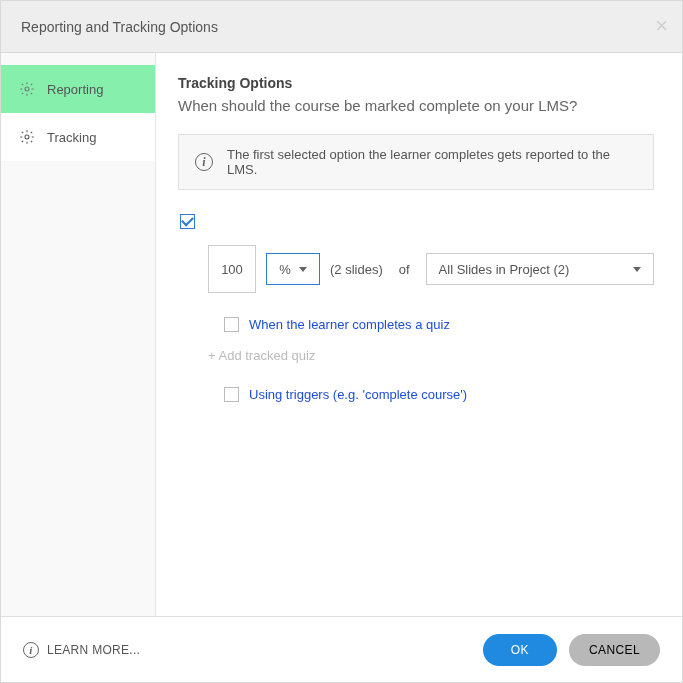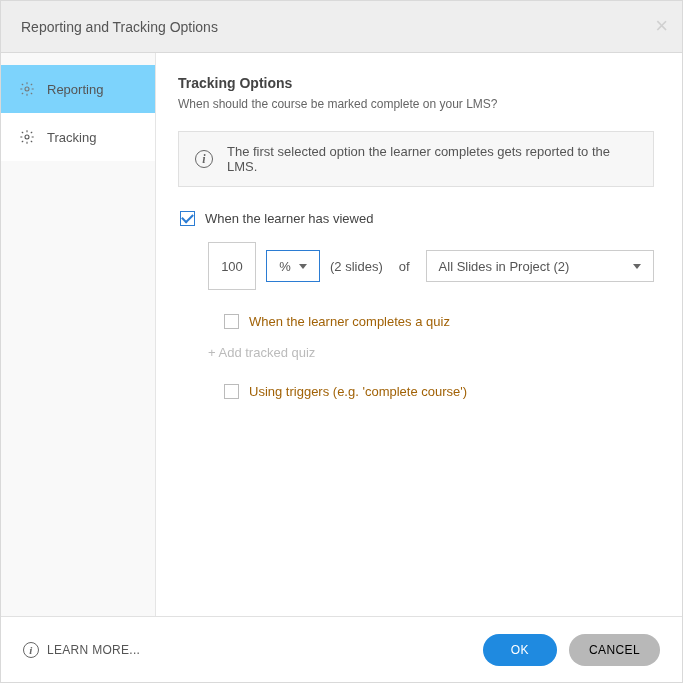--- a/index.html
+++ b/index.html
@@ -31,28 +31,28 @@
     border-right: 1px solid #e5e5e5;
     padding-top: 12px;
   }
   .side-item {
     display: flex; align-items: center;
     height: 48px; padding: 0 18px;
     gap: 12px; cursor: pointer;
     color: #555; font-size: 13px;
   }
   .side-item.active { background: #fff; }
-  .side-item:not(.active) { background: #7dd3fc; }
+  .side-item:not(.active) { background: #86efac; }
   .sidebar { background: #f9f9f9; }
   .side-icon svg { width: 16px; height: 16px; display: block; }
   .content {
     flex: 1; padding: 22px 28px 10px 22px; overflow: auto;
   }
   .heading { font-size: 14px; font-weight: 600; color: #444; margin-bottom: 6px; }
-  .subhead { font-size: 12px; color: #666; margin-bottom: 20px; }
+  .subhead { font-size: 15px; color: #666; margin-bottom: 20px; }
   .infobox {
     border: 1px solid #e0e0e0;
     background: #f7f7f7;
     padding: 12px 16px;
     display: flex; align-items: center; gap: 14px;
     color: #555; font-size: 13px;
     margin-bottom: 24px;
   }
   .info-icon {
     width: 18px; height: 18px; border: 1.5px solid #666; border-radius: 50%;
@@ -60,21 +60,21 @@
     font-style: italic; font-family: Georgia, serif; font-size: 12px; color: #666;
     flex-shrink: 0;
     font-weight: bold;
   }
   .option-block { margin-bottom: 24px; padding-left: 2px; }
   .option-row {
     display: flex; align-items: center; gap: 10px;
     color: #444; font-size: 13px;
     margin-bottom: 16px;
   }
-  .option-row.disabled { color: #a16207; padding-left: 44px; }
+  .option-row.disabled { color: #1d4ed8; padding-left: 44px; }
   .cb {
     width: 15px; height: 15px;
     border: 1.5px solid #bbb;
     background: #fff;
     display: flex; align-items: center; justify-content: center;
     flex-shrink: 0;
   }
   .cb.checked { border-color: #2b7cd3; }
   .cb.checked::after {
     content: ""; width: 9px; height: 5px;
@@ -170,21 +170,20 @@
       <div class="subhead">When should the course be marked complete on your LMS?</div>
 
       <div class="infobox">
         <span class="info-icon">i</span>
         <span>The first selected option the learner completes gets reported to the LMS.</span>
       </div>
 
       <div class="option-block">
         <div class="option-row">
           <span class="cb checked"></span>
-          <span>When the learner has viewed</span>
         </div>
         <div class="sub-controls">
           <div class="num-input">100</div>
           <div class="pct-select">
             <span>%</span>
             <span class="caret"></span>
           </div>
           <span>(2 slides)</span>
           <span style="margin:0 6px">of</span>
           <div class="slides-select">

